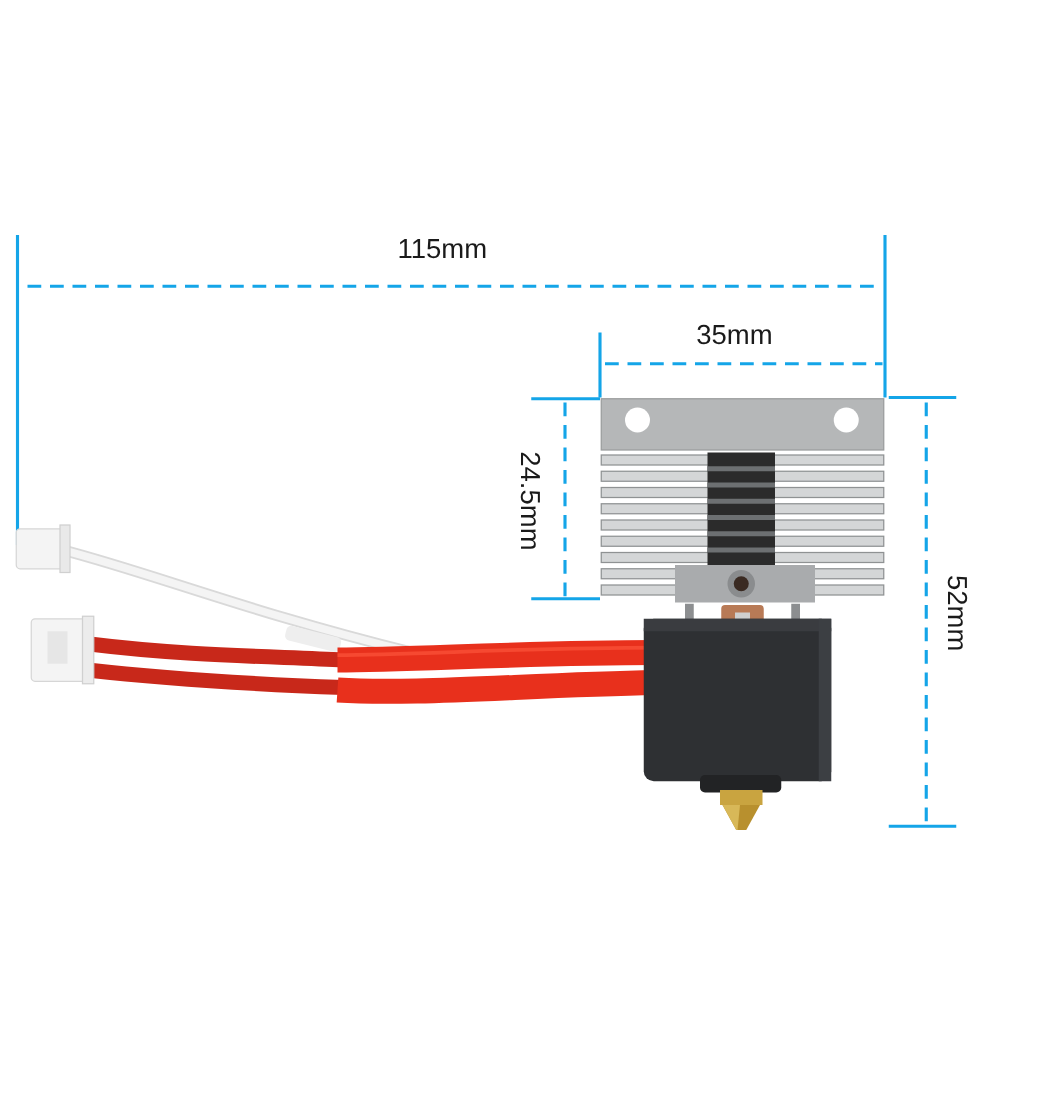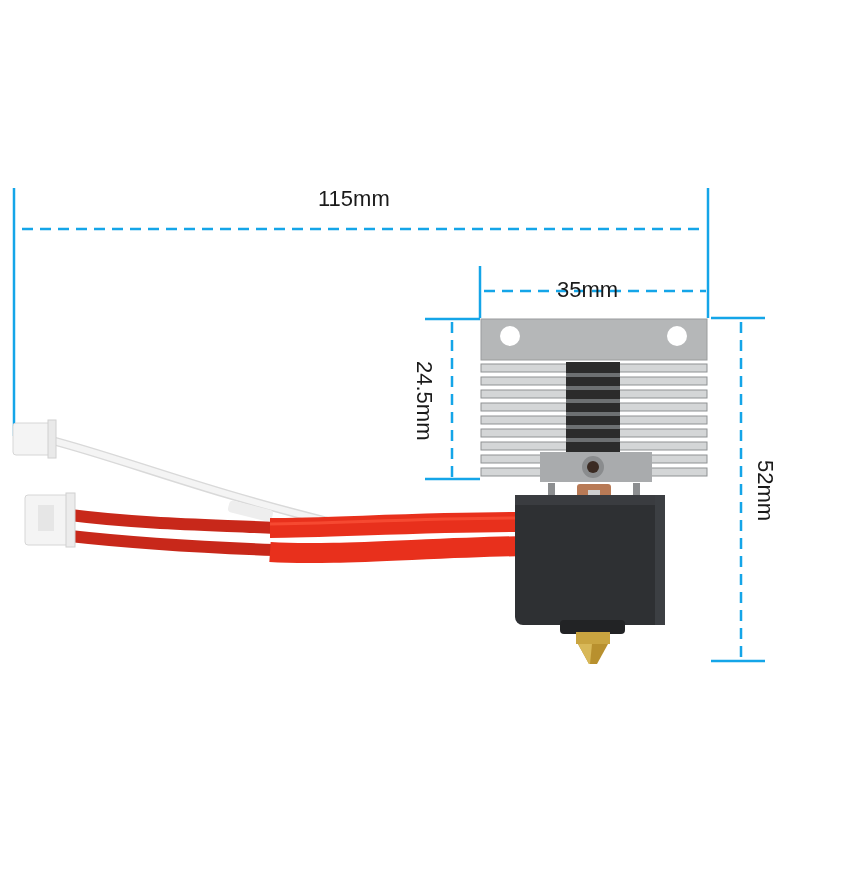--- a/index.html
+++ b/index.html
@@ -101,15 +101,15 @@
   </g>
 
   <g>
     <rect x="576" y="632" width="34" height="12" fill="#c9a440"></rect>
     <polygon points="578,644 608,644 597,664 589,664" fill="#b8902e"></polygon>
     <polygon points="578,644 592,644 590,664 589,664" fill="#d8b858"></polygon>
   </g>
 </svg>
 
 <div class="dim-label" style="left:318px; top:186px;">115mm</div>
-<div class="dim-label" style="left:557px; top:255px;margin-top:22px;">35mm</div>
+<div class="dim-label" style="left:557px; top:255px;">35mm</div>
 <div class="dim-label rot" style="left:386px; top:386px; width:76px; text-align:center;">24.5mm</div>
 <div class="dim-label rot" style="left:735px; top:477px; width:60px; text-align:center;">52mm</div>
 
 </body></html>

